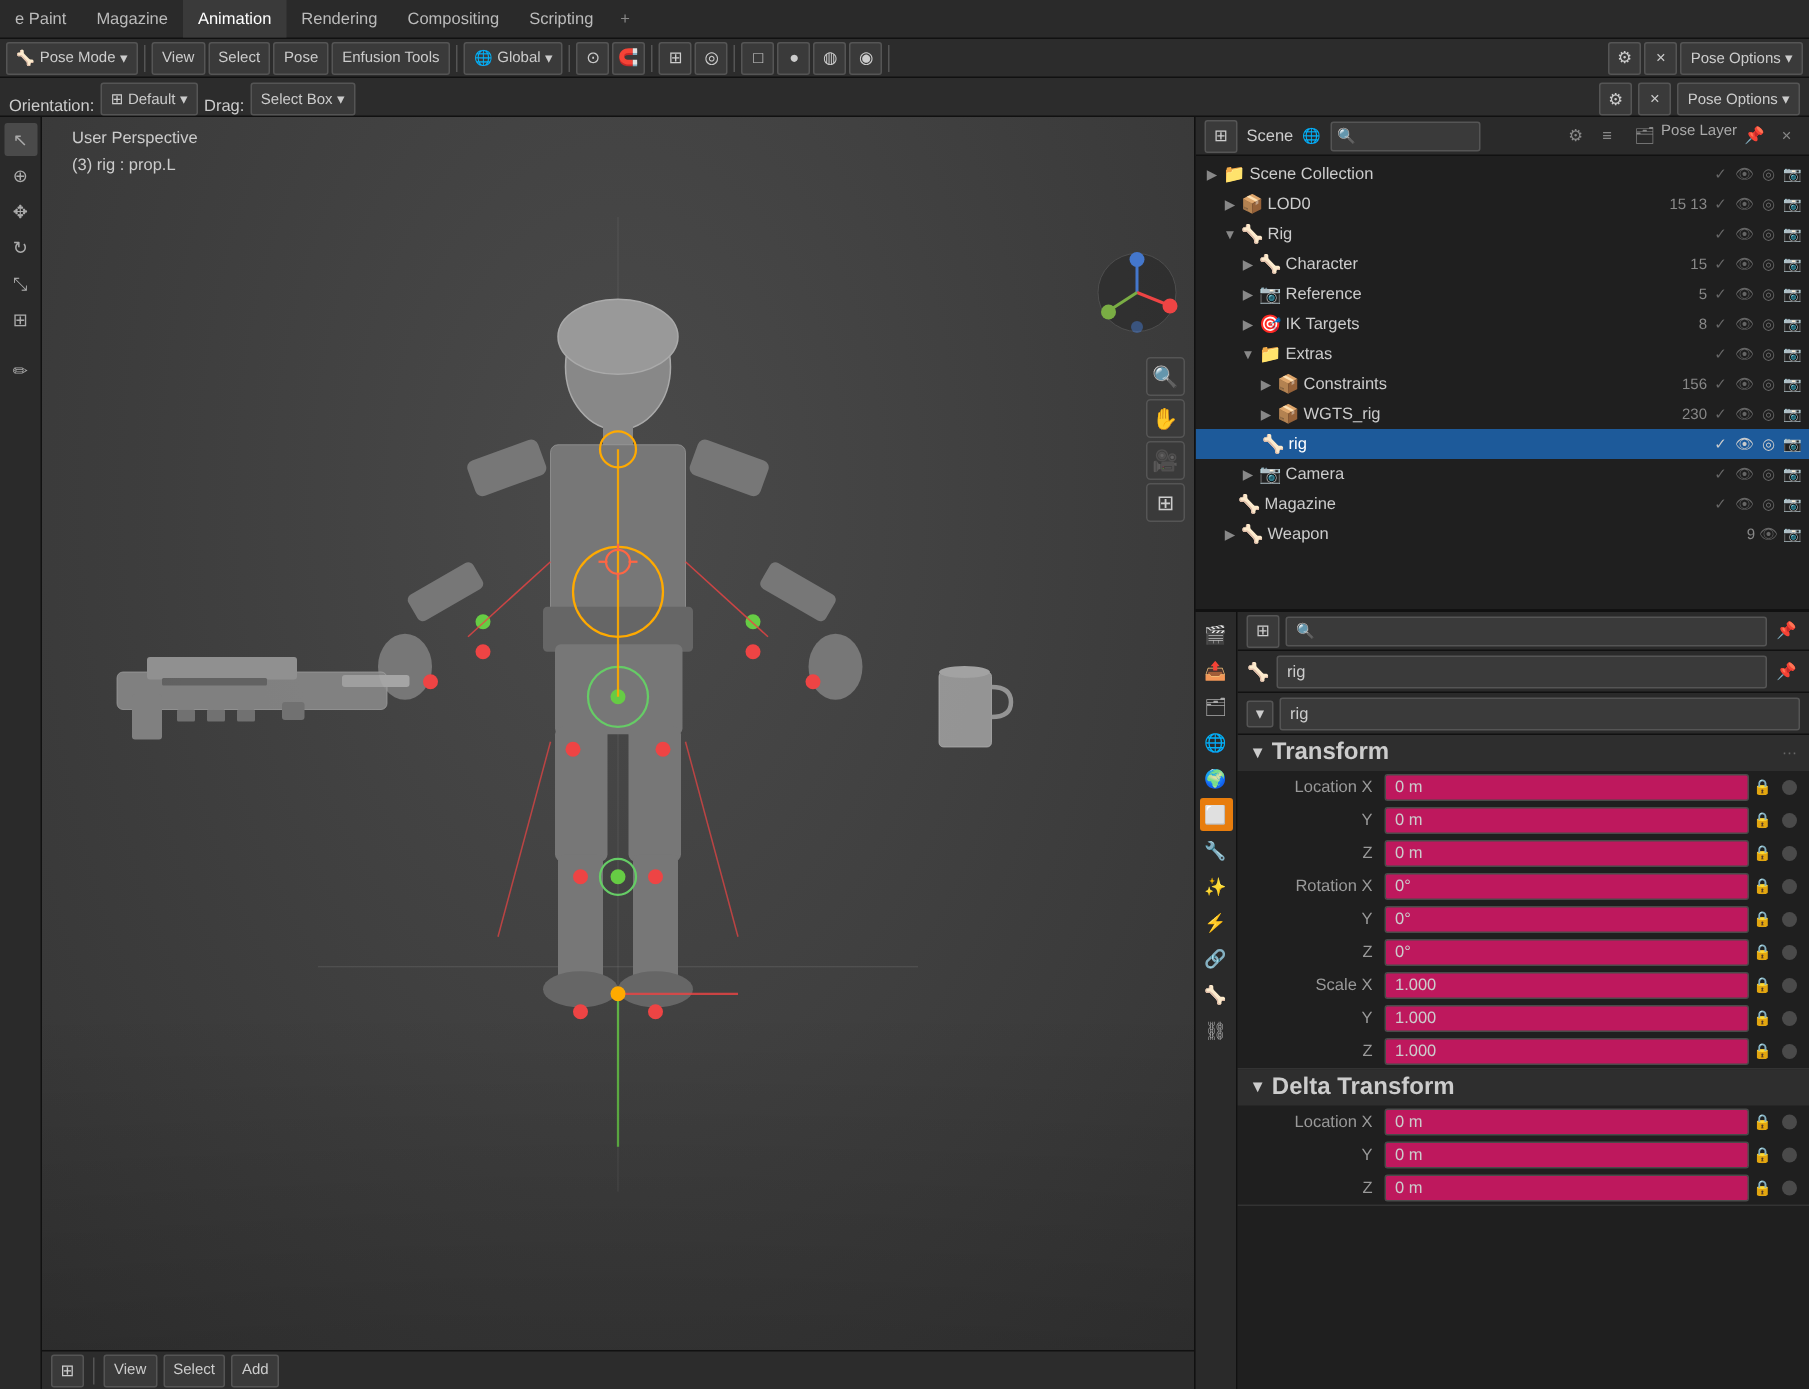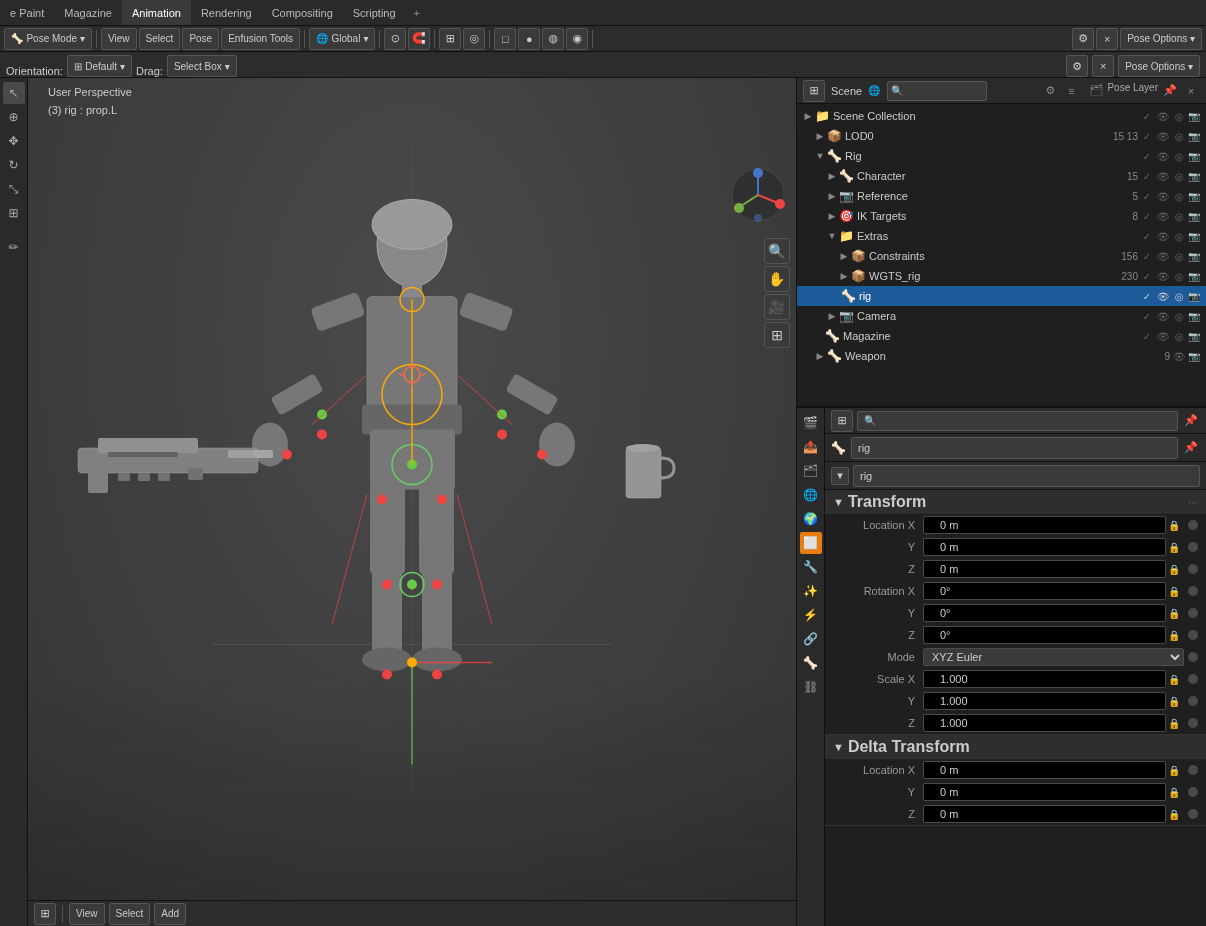--- a/index.html
+++ b/index.html
@@ -101,21 +101,21 @@
     .section-header {
       height:24px;background:#2e2e2e;display:flex;align-items:center;padding:0 8px;cursor:pointer;gap:4px;
     }
     .section-title { font-size:16px;color:#ccc;font-weight:bold; }
     .section-more { margin-left:auto;color:#666;font-size:10px; }
 
     .prop-row {
       display:flex;align-items:center;height:22px;padding:0 8px;
     }
     .prop-label { width:90px;font-size:11px;color:#999;text-align:right;padding-right:8px; }
-    .prop-value { flex:1;height:18px;background:#000000;border:1px solid #4a4a4a;color:#ccc;font-size:11px;padding:0 16px;display:flex;align-items:center;border-radius:2px; }
+    .prop-value { flex:1;height:18px;background:#be185d;border:1px solid #4a4a4a;color:#ccc;font-size:11px;padding:0 6px;display:flex;align-items:center;border-radius:2px; }
     .prop-lock { width:18px;height:18px;display:flex;align-items:center;justify-content:center;font-size:10px;color:#666;cursor:pointer; }
     .prop-dot { width:10px;height:10px;border-radius:50%;background:#4a4a4a;margin-left:4px;cursor:pointer; }
 
     .prop-select { flex:1;height:18px;background:#3a3a3a;border:1px solid #4a4a4a;color:#ccc;font-size:11px;padding:0 4px;border-radius:2px;cursor:pointer; }
 
     
     .viewport-right-icons {
       position:absolute;right:6px;top:160px;display:flex;flex-direction:column;gap:2px;
     }
     .vr-icon { width:26px;height:26px;background:#3a3a3a;border:1px solid #555;border-radius:3px;display:flex;align-items:center;justify-content:center;cursor:pointer;font-size:14px;color:#ccc; }
@@ -649,29 +649,20 @@
             <div class="prop-dot"></div>
           </div>
 
           <div class="prop-row">
             <span class="prop-label">Z</span>
             <div class="prop-value">0°</div>
             <div class="prop-lock">🔒</div>
             <div class="prop-dot"></div>
           </div>
 
-          <div class="prop-row">
-            <span class="prop-label">Mode</span>
-            <select class="prop-select">
-              <option>XYZ Euler</option>
-              <option>Quaternion</option>
-              <option>XZY Euler</option>
-            </select>
-            <div class="prop-dot"></div>
-          </div>
 
           <div class="prop-row">
             <span class="prop-label">Scale X</span>
             <div class="prop-value">1.000</div>
             <div class="prop-lock">🔒</div>
             <div class="prop-dot"></div>
           </div>
 
           <div class="prop-row">
             <span class="prop-label">Y</span>

